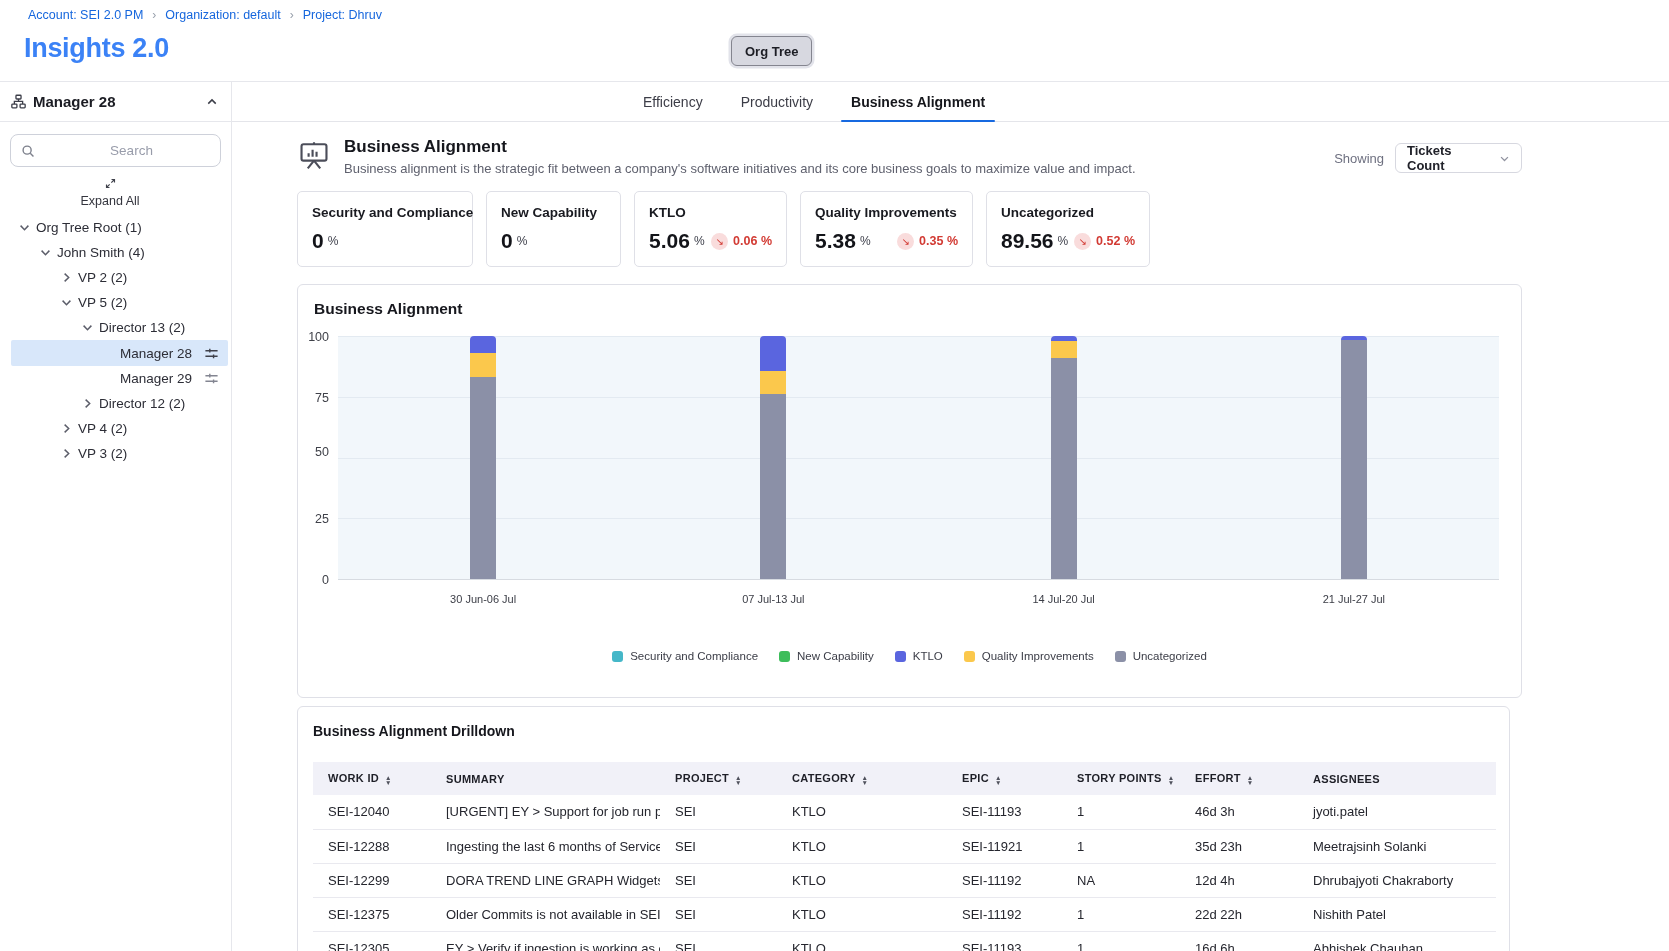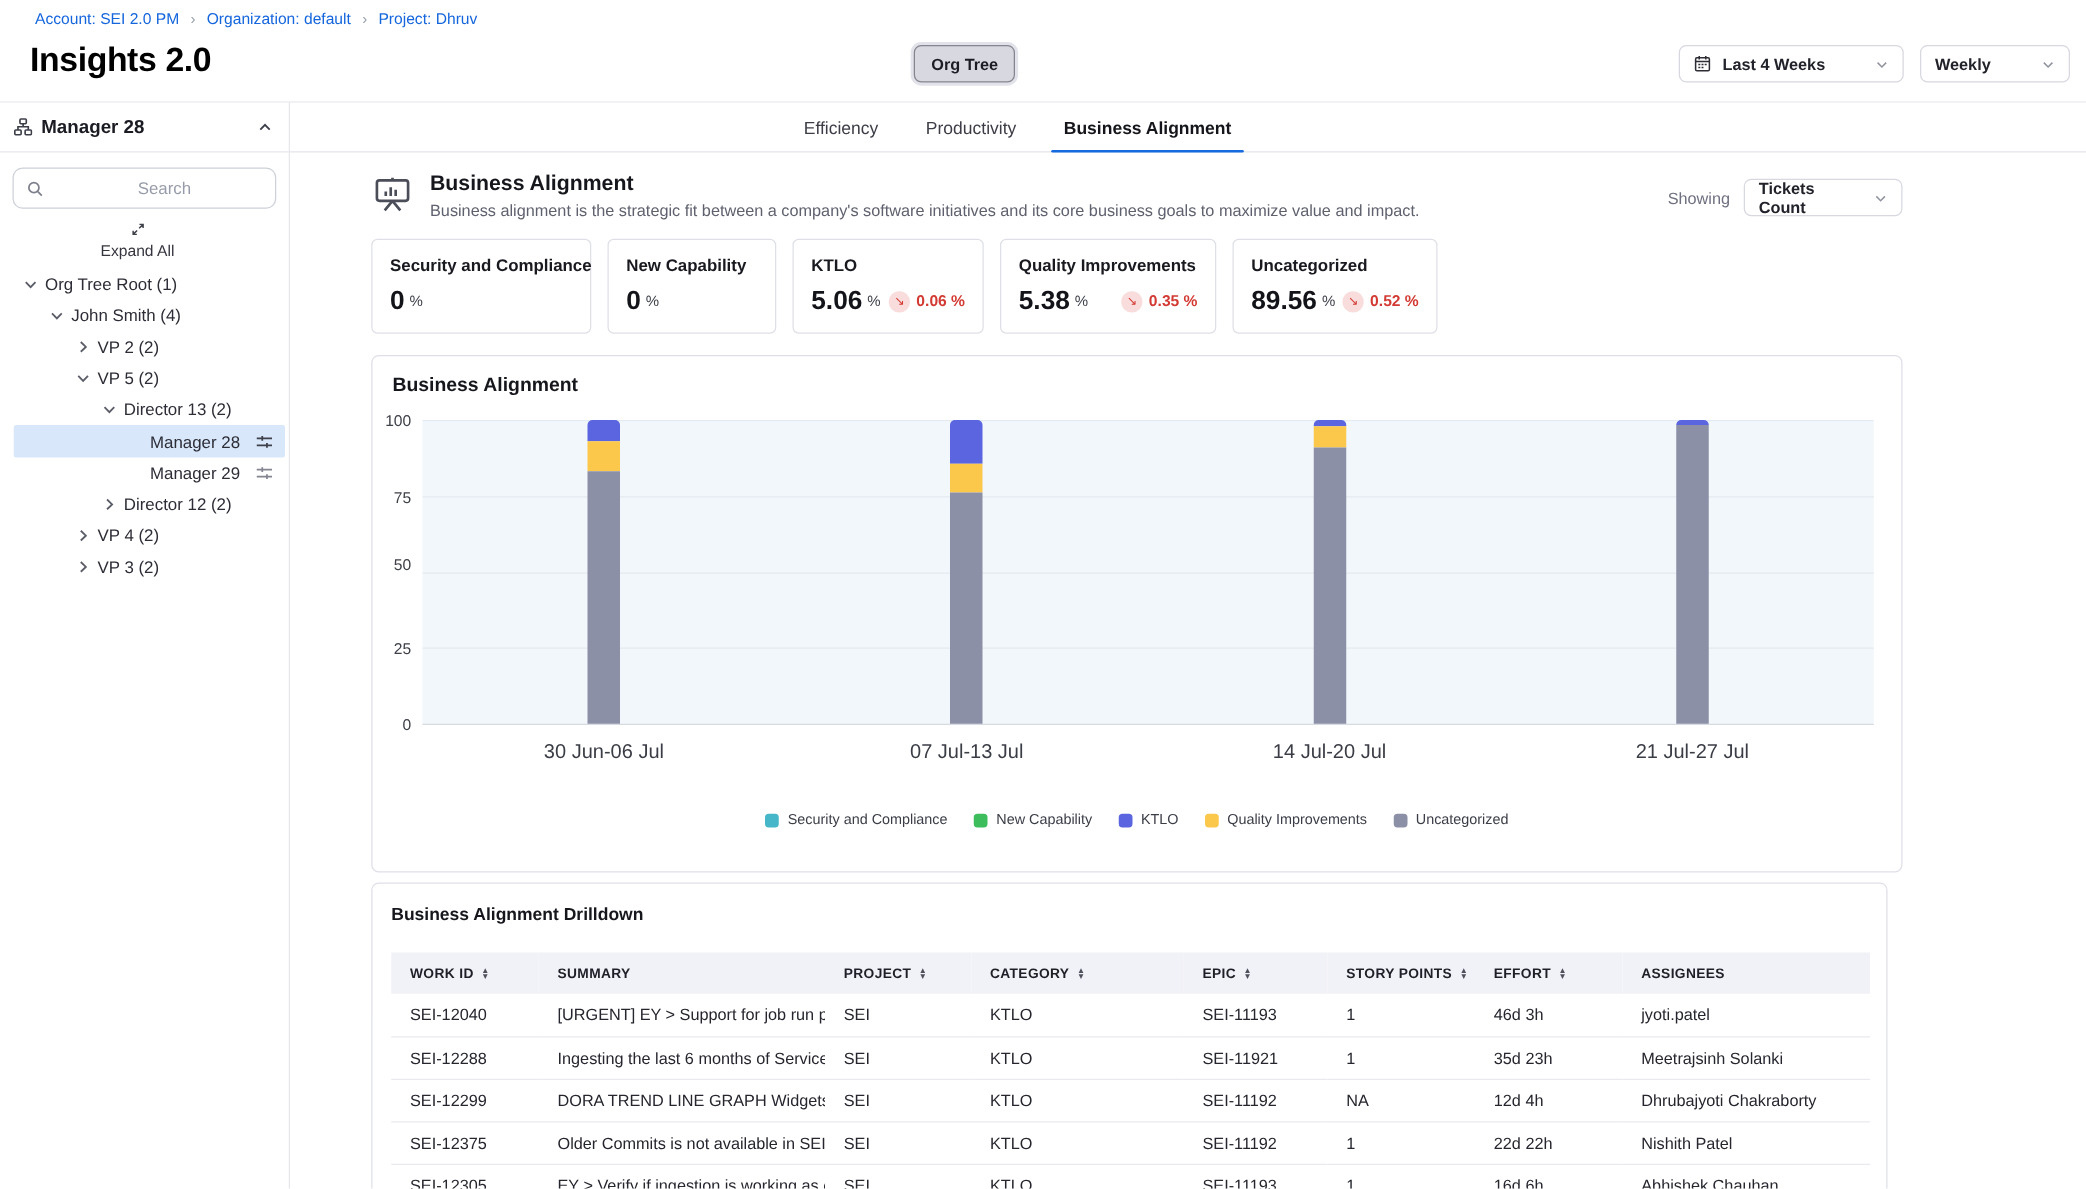--- a/index.html
+++ b/index.html
@@ -5,21 +5,21 @@
   * { margin:0; padding:0; box-sizing:border-box; }
   html,body { width:1669px; height:951px; overflow:hidden; background:#fff;
     font-family:"Liberation Sans", sans-serif; color:#2e2f38; }
   .icon { display:inline-flex; align-items:center; justify-content:center; line-height:0; }
 
   
   .top { position:relative; height:81px; background:#fff; }
   .breadcrumb { position:absolute; top:8px; left:28px; display:flex; align-items:center; gap:9px; font-size:12.5px; }
   .crumb { color:#1566dd; cursor:pointer; font-weight:500; }
   .crumb-sep { color:#98a0ac; font-size:12px; }
-  .page-title { position:absolute; top:33px; left:24px; font-size:27px; font-weight:700; color:#000000; letter-spacing:-0.3px; }
+  .page-title { position:absolute; top:33px; left:24px; font-size:27px; font-weight:700; color:#3b82f6; letter-spacing:-0.3px; }
   .org-tree-btn { position:absolute; left:731px; top:36px; height:30px; padding:0 13px; display:inline-flex; align-items:center;
     background:#d7d8e0; border:1px solid #84858f; border-radius:6px; box-shadow:0 0 0 2.5px #e2e3ea;
     font-size:13px; font-weight:600; color:#1c1d24; cursor:pointer; }
   .controls { position:absolute; top:36px; right:13px; display:flex; gap:13px; }
   .select { height:30px; background:#fff; border:1px solid #d7d8e0; border-radius:6px; display:inline-flex; align-items:center;
     padding:0 11px; gap:9px; font-size:13px; font-weight:600; color:#21222a; cursor:pointer; }
   .select .chev { color:#9193a0; margin-left:auto; }
   .select.daterange { width:180px; }
   .select.granularity { width:120px; }
   .cal { color:#2c2d35; }
@@ -80,21 +80,21 @@
   
   .chart-card { width:1225px; height:414px; margin-top:17px; border:1px solid #dfe0e7; border-radius:6px; background:#fff; }
   .chart-title { font-size:15.5px; font-weight:700; color:#16171d; padding:15px 0 0 16px; }
   .chart-wrap { display:flex; margin-top:19px; padding-right:22px; }
   .y-axis { width:40px; position:relative; flex:none; height:243px; }
   .ytick { position:absolute; right:9px; font-size:12.5px; color:#3f4149; }
   .plot { flex:1; height:243px; background:#f2f7fb; position:relative; border-bottom:1px solid #d7dbe1; }
   .gridline { position:absolute; left:0; right:0; height:1px; background:#e3eaf1; }
   .bar { position:absolute; bottom:0; width:26px; transform:translateX(-50%); display:flex; flex-direction:column-reverse; cursor:pointer; }
   .xlabels { position:relative; height:30px; margin:0 22px 0 40px; }
-  .x-label { position:absolute; top:13px; transform:translateX(-50%); font-size:16px; color:#3b3d46; white-space:nowrap; }
+  .x-label { position:absolute; top:13px; transform:translateX(-50%); font-size:11px; color:#3b3d46; white-space:nowrap; }
   .legend { display:flex; justify-content:center; gap:21px; margin-top:40px; }
   .legend-item { display:flex; align-items:center; gap:7px; cursor:pointer; }
   .legend-swatch { width:11px; height:11px; border-radius:3px; }
   .legend-label { font-size:11.5px; color:#3b3d47; }
 
   
   .table-card { width:1213px; margin-top:8px; border:1px solid #dfe0e7; border-radius:6px; background:#fff; padding:16px 15px 0 15px; height:300px; }
   .table-title { font-size:14px; font-weight:700; color:#16171d; }
   table { border-collapse:collapse; table-layout:fixed; width:1183px; margin-top:23px; }
   thead th { background:#f1f1f8; height:33px; text-align:left; font-size:11px; font-weight:700; letter-spacing:0.3px;
@@ -110,45 +110,20 @@
 <div class="top">
   <div class="breadcrumb">
       <a class="crumb">Account: SEI 2.0 PM</a>
       <span class="crumb-sep">›</span>
       <a class="crumb">Organization: default</a>
       <span class="crumb-sep">›</span>
       <a class="crumb">Project: Dhruv</a>
     </div>
   <div class="page-title">Insights 2.0</div>
   <button class="org-tree-btn">Org Tree</button>
-  <div class="controls">
-    <div class="select daterange">
-      <span class="icon cal">
-        <svg width="14" height="14" viewBox="0 0 16 16" fill="none" stroke="currentColor" stroke-width="1.4">
-            <rect x="1.7" y="2.6" width="12.6" height="11.8" rx="1.2"></rect>
-            <path d="M1.7 6h12.6M5 1v3M11 1v3"></path>
-            <path d="M4.2 8.7h1.8M7.1 8.7h1.8M10 8.7h1.8M4.2 11.4h1.8M7.1 11.4h1.8"></path>
-          </svg>
-      </span>
-      <span>Last 4 Weeks</span>
-      <span class="icon chev">
-        <svg width="11" height="11" viewBox="0 0 16 16" fill="none" stroke="currentColor" stroke-width="1.8">
-            <path d="M3 6l5 5 5-5"></path>
-          </svg>
-      </span>
-    </div>
-    <div class="select granularity">
-      <span>Weekly</span>
-      <span class="icon chev">
-        <svg width="11" height="11" viewBox="0 0 16 16" fill="none" stroke="currentColor" stroke-width="1.8">
-            <path d="M3 6l5 5 5-5"></path>
-          </svg>
-      </span>
-    </div>
-  </div>
 </div>
 
 <div class="body">
 
   <div class="sidebar">
     <div class="sb-head">
       <span class="icon">
         <svg width="15" height="15" viewBox="0 0 16 16" fill="none" stroke="currentColor" stroke-width="1.4">
             <rect x="5.3" y="1.3" width="5.4" height="4" rx="0.8"></rect>
             <rect x="0.9" y="10.7" width="5.4" height="4" rx="0.8"></rect>

